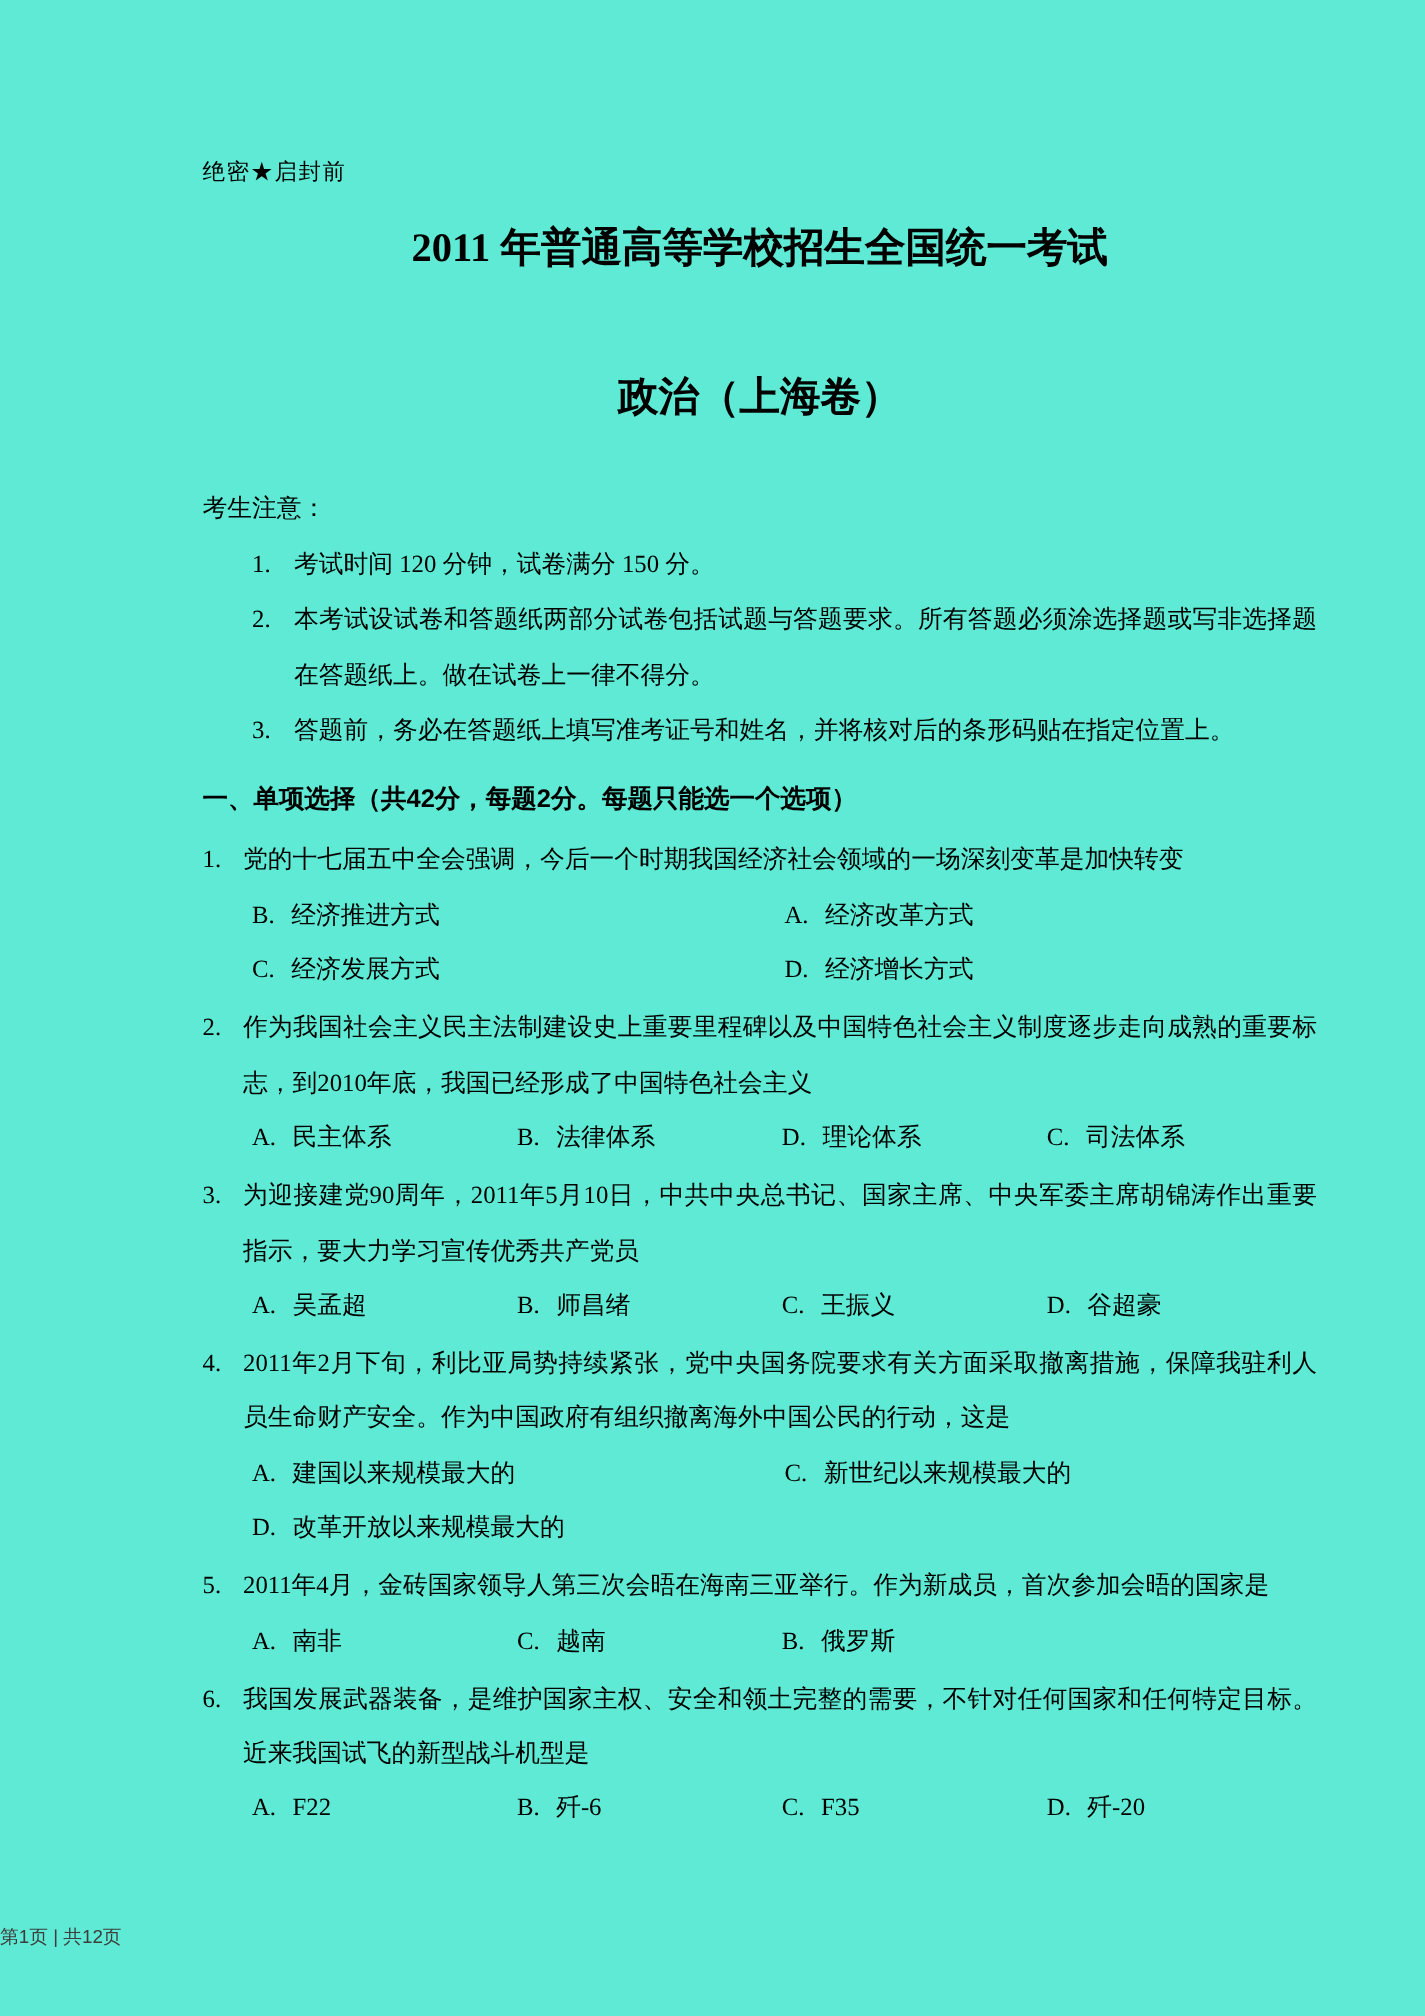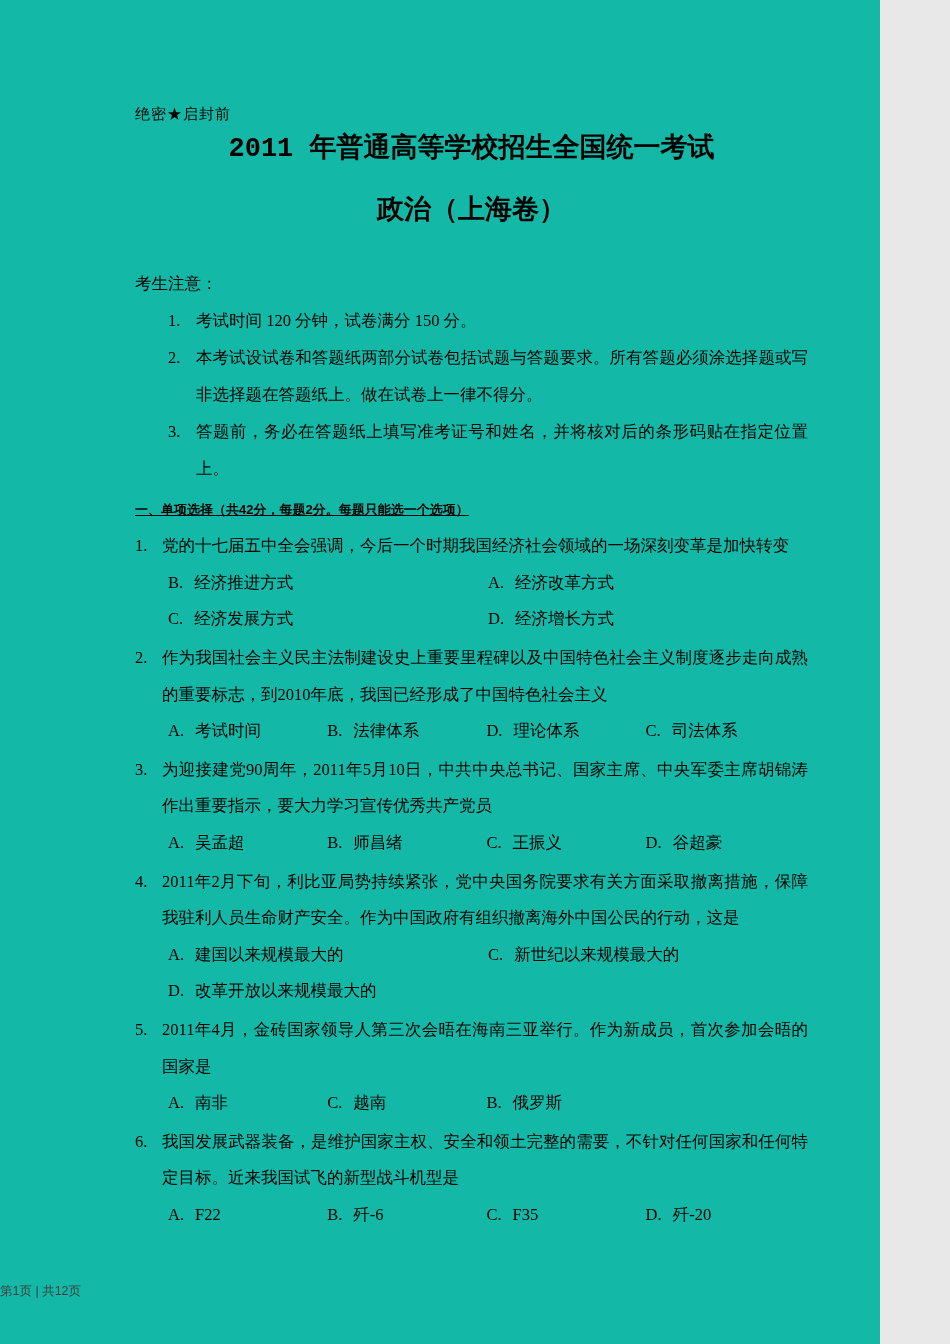--- a/index.html
+++ b/index.html
@@ -4,64 +4,62 @@
 <style>
   * { margin: 0; padding: 0; box-sizing: border-box; }
   html, body { background: #e8e8e8; }
   body {
     width: 950px; height: 1344px;
     font-family: "Liberation Serif", "DejaVu Serif", serif;
     color: #000;
   }
   .page {
     position: relative;
-    width: 880px; height: 1344px;
-    background: #14b8a6;
+    width: 950px; height: 1344px;
+    background: #5eead4;
     padding: 105px 72px 30px 135px;
     overflow: hidden;
   }
   .classification {
     font-size: 15px;
     letter-spacing: 1px;
   }
   .title {
     text-align: center;
     font-size: 27px;
     font-weight: 700;
-    margin-top: 8px;
+    margin-top: 24px;
     line-height: 1.3;
-    font-family: Liberation Mono, monospace;
   }
   .subject {
     text-align: center;
     font-size: 27px;
     font-weight: 700;
-    margin-top: 25px;
+    margin-top: 64px;
     line-height: 1.3;
   }
   .notice-heading {
     margin-top: 40px;
     font-size: 16.5px;
     line-height: 2.1;
   }
   .notice-item {
     display: flex;
     font-size: 16.5px;
     line-height: 2.25;
     padding-left: 33px;
   }
   .notice-num { flex: none; width: 28px; }
   .notice-text { flex: 1; text-align: justify; }
   .section-heading {
     font-family: "Liberation Sans", "DejaVu Sans", sans-serif;
     font-weight: 700;
-    font-size: 13px;
+    font-size: 17px;
     line-height: 2.3;
     margin-top: 8px;
-    text-decoration: underline;
   }
   .question {
     font-size: 16.5px;
     line-height: 2.2;
     margin-top: 3px;
   }
   .q-stem { display: flex; }
   .q-num { flex: none; width: 27px; }
   .q-text { flex: 1; text-align: justify; }
   .options {
@@ -122,21 +120,21 @@
       <div class="option"><span class="option-label">D.</span><span>经济增长方式</span></div>
     </div>
   </div>
 
   <div class="question">
     <div class="q-stem">
       <span class="q-num">2.</span>
       <div class="q-text">作为我国社会主义民主法制建设史上重要里程碑以及中国特色社会主义制度逐步走向成熟的重要标志，到2010年底，我国已经形成了中国特色社会主义</div>
     </div>
     <div class="options cols-4">
-      <div class="option"><span class="option-label">A.</span><span>考试时间</span></div>
+      <div class="option"><span class="option-label">A.</span><span>民主体系</span></div>
       <div class="option"><span class="option-label">B.</span><span>法律体系</span></div>
       <div class="option"><span class="option-label">D.</span><span>理论体系</span></div>
       <div class="option"><span class="option-label">C.</span><span>司法体系</span></div>
     </div>
   </div>
 
   <div class="question">
     <div class="q-stem">
       <span class="q-num">3.</span>
       <div class="q-text">为迎接建党90周年，2011年5月10日，中共中央总书记、国家主席、中央军委主席胡锦涛作出重要指示，要大力学习宣传优秀共产党员</div>

